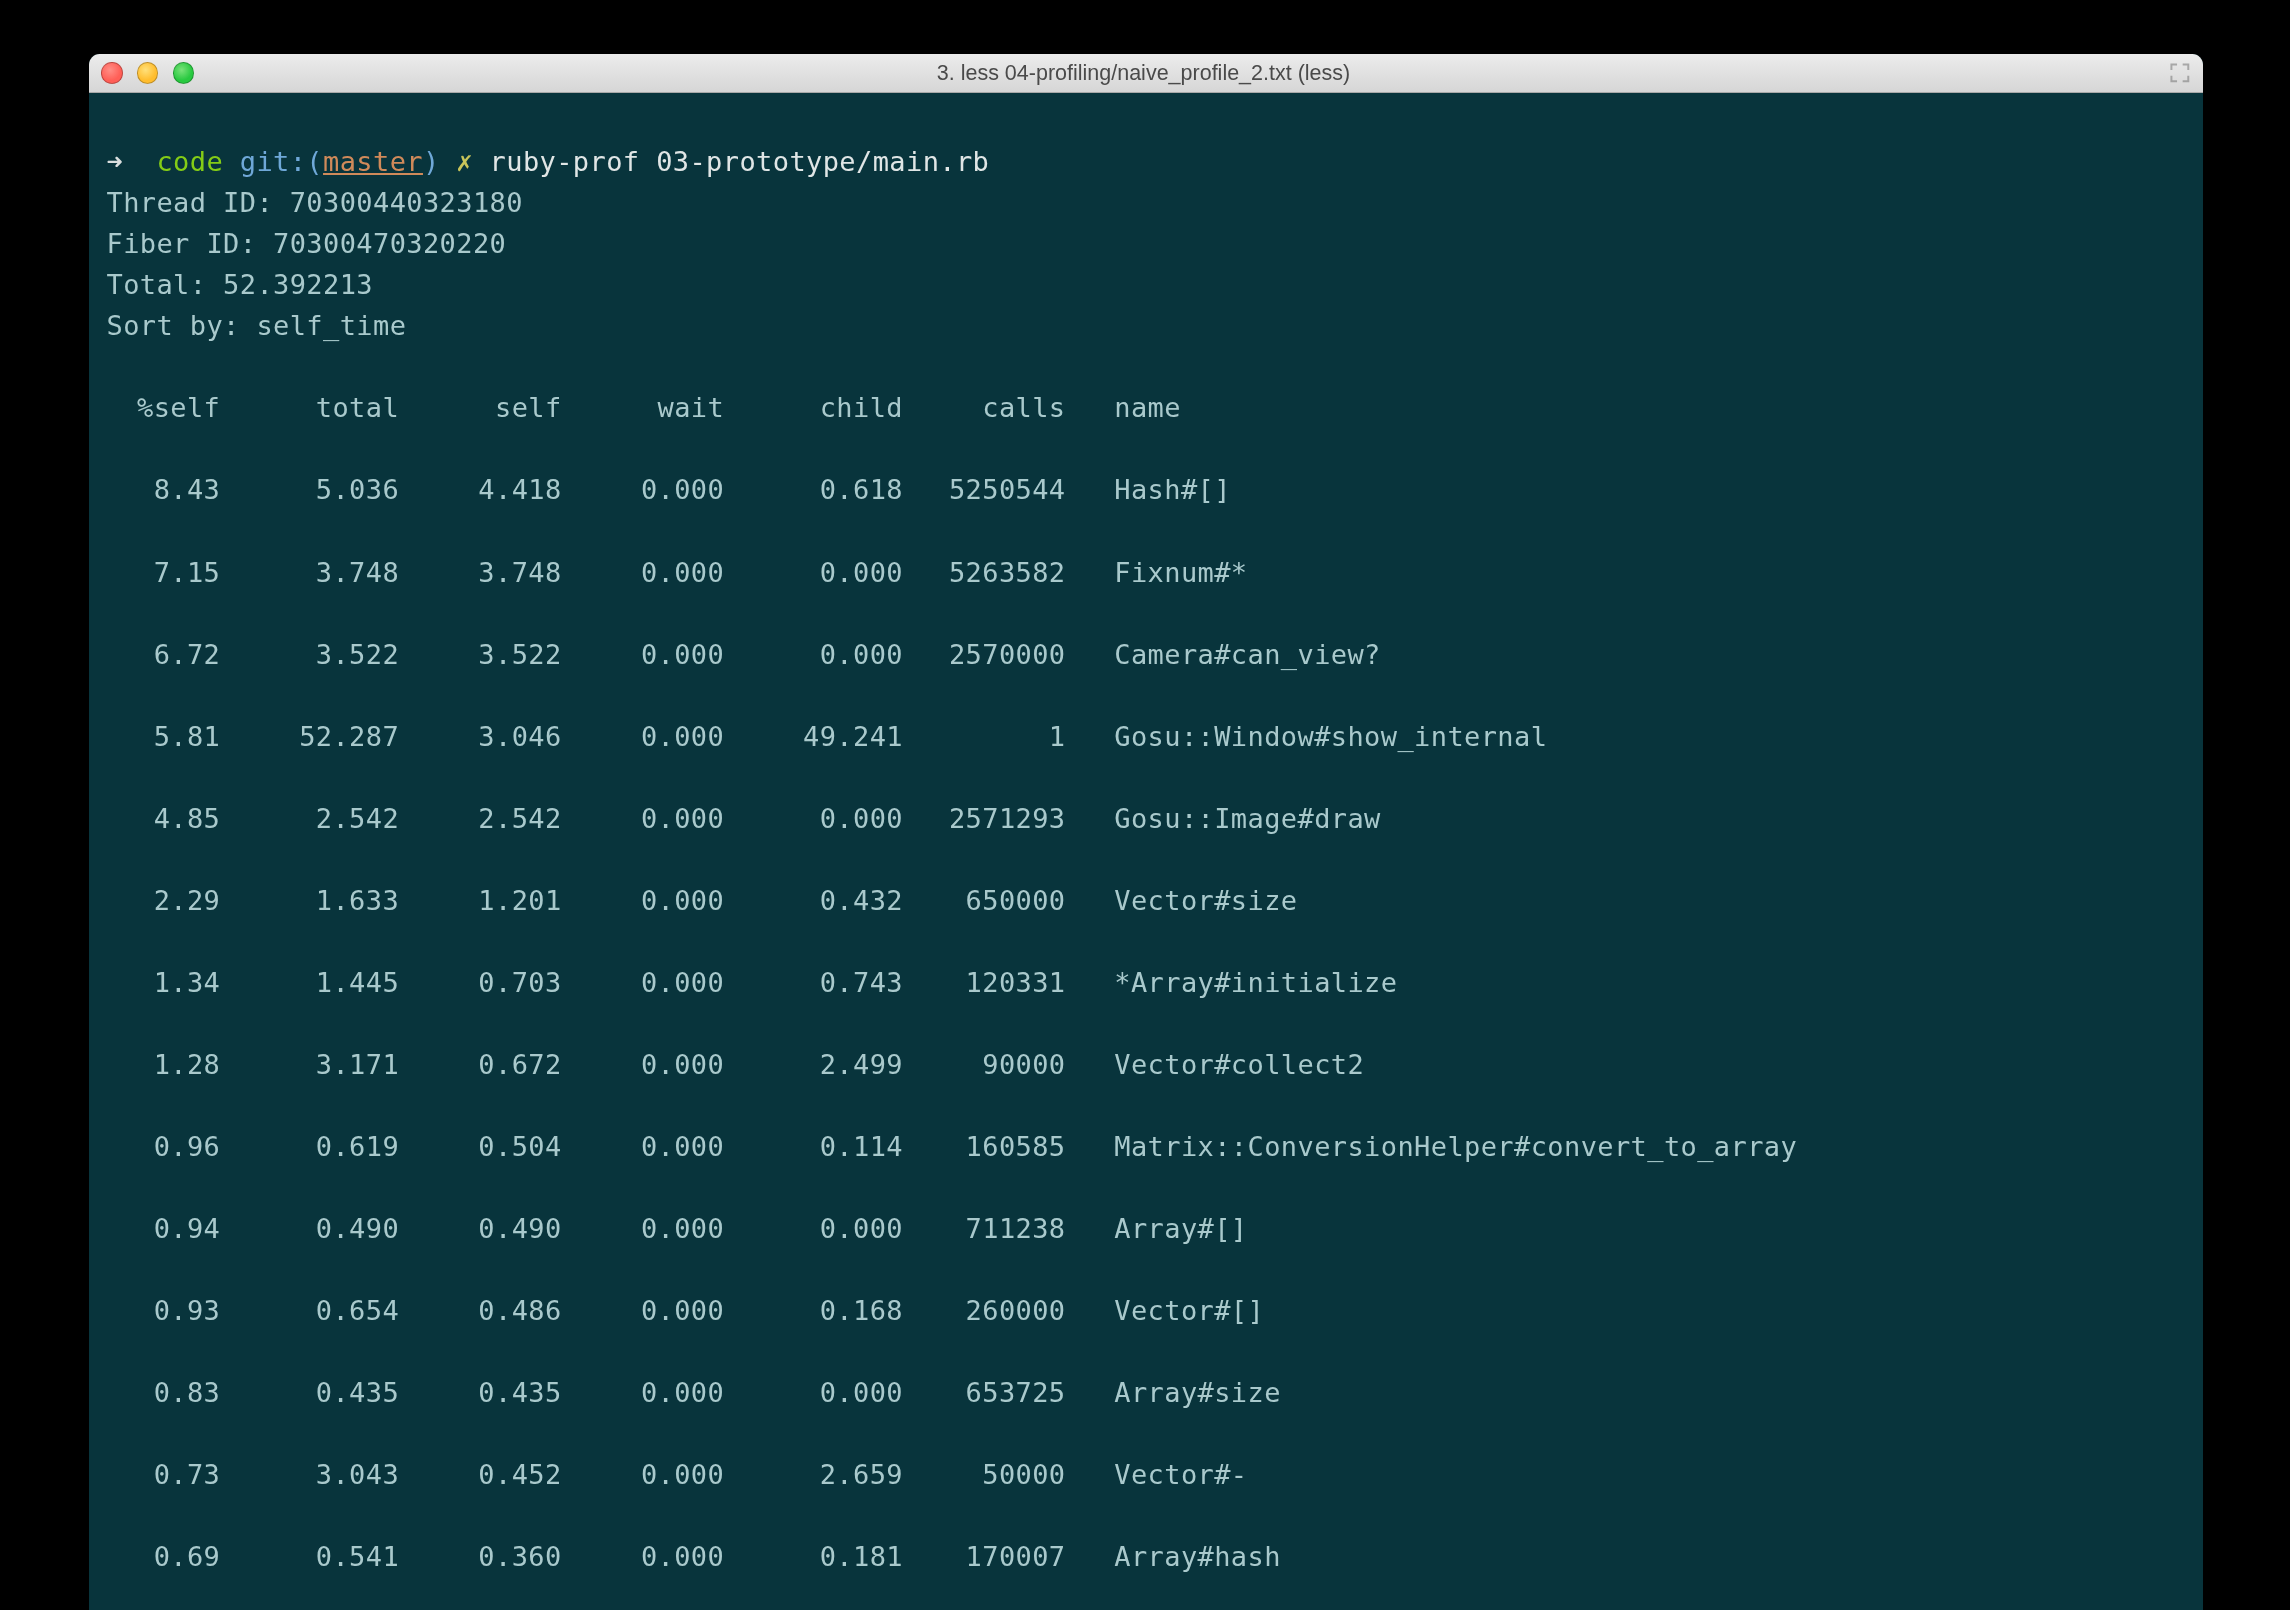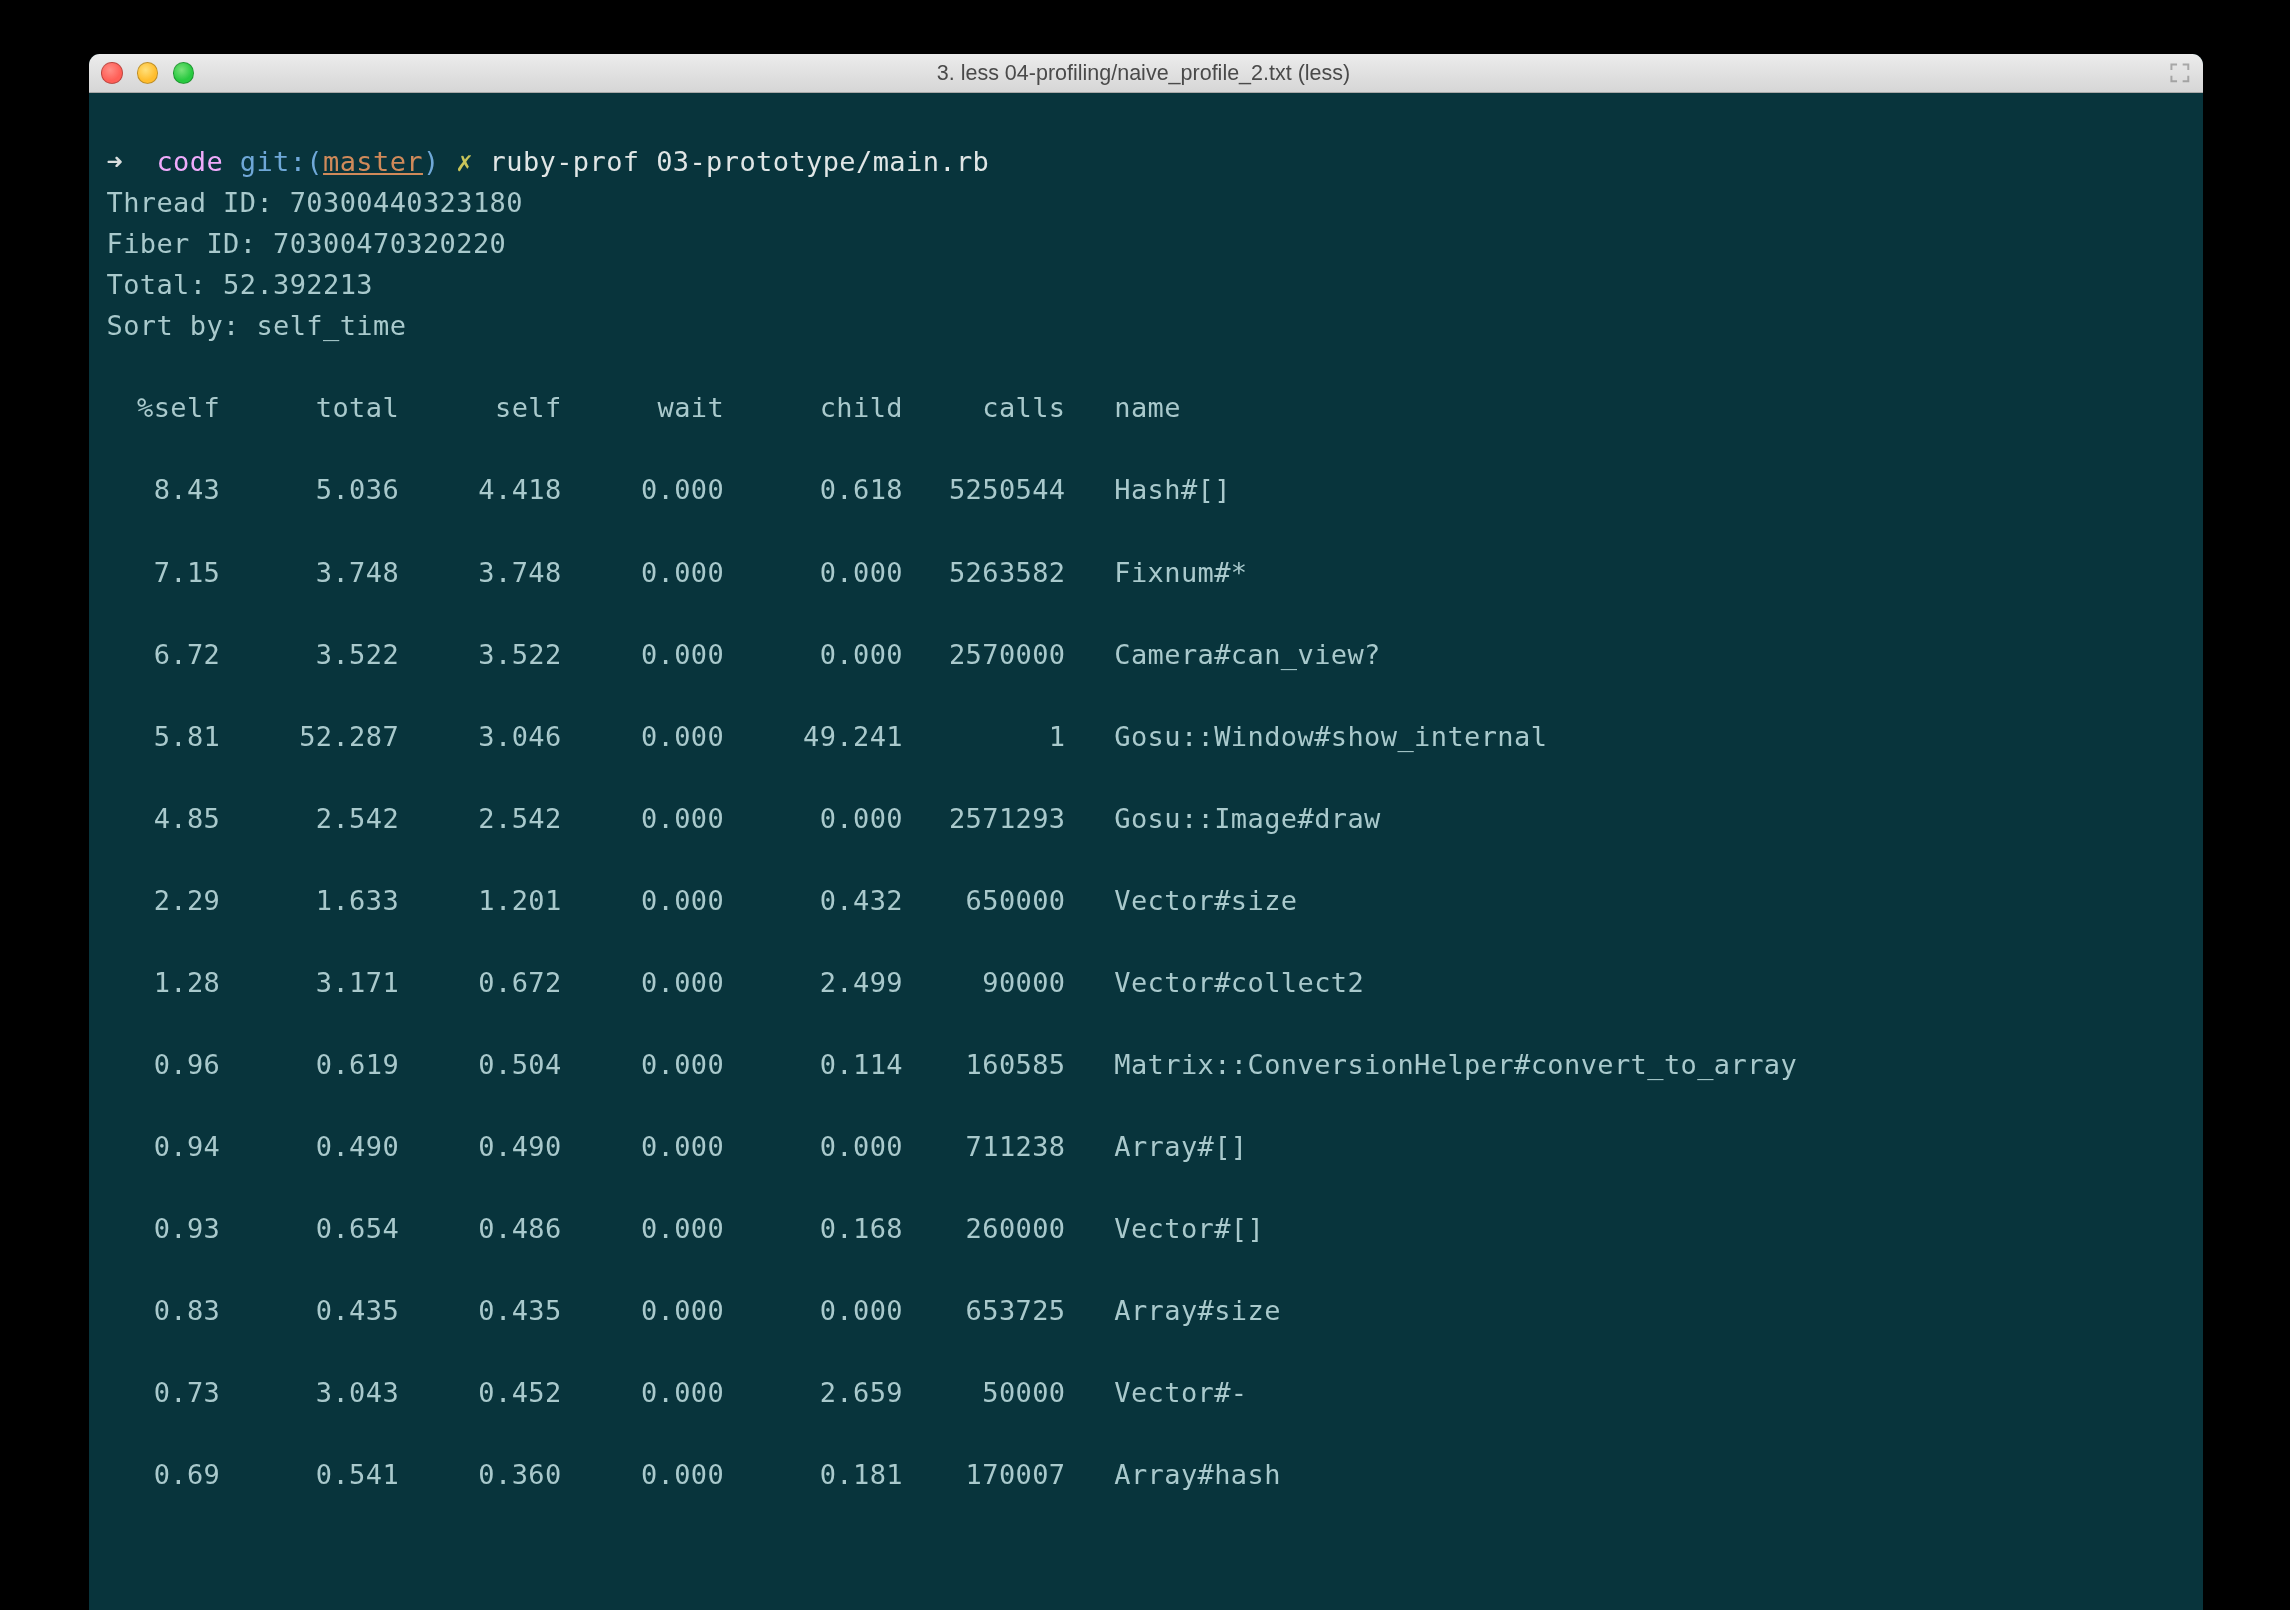--- a/index.html
+++ b/index.html
@@ -63,21 +63,21 @@
     color: #a9c9cc;
     font-size: 27px;
     line-height: 1.52;
     padding: 7.2px 18px 36px 18px;
     white-space: pre;
     letter-spacing: 0.4px;
     min-height: 1397px;
   }
   .prompt-line { color: #a9c9cc; }
   .arrow { color: #d9dede; font-weight: bold; }
-  .dir   { color: #f0abfc; }
+  .dir   { color: #84cc16; }
   .git   { color: #6fa8d8; }
   .branch{ color: #d08a5a; text-decoration: underline; }
   .sep   { color: #6fa8d8; }
   .dirty { color: #c9c55a; }
   .cmd   { color: #e0e6e6; }
   .row { display: block; }
   .pct   { display:inline-block; width: 7ch;  text-align:right; }
   .total { display:inline-block; width:11ch;  text-align:right; }
   .self  { display:inline-block; width:10ch;  text-align:right; }
   .wait  { display:inline-block; width:10ch;  text-align:right; }
@@ -117,20 +117,21 @@
 <span><span>Total:</span> <span>52.392213</span></span>
 <span><span>Sort by:</span> <span>self_time</span></span>
 
 <span class="row"><span class="hpct">%self</span><span class="htotal">total</span><span class="hself">self</span><span class="hwait">wait</span><span class="hchild">child</span><span class="hcalls">calls</span><span class="hname">name</span></span>
 <div id="rows"><span class="row"><span class="pct">8.43</span><span class="total">5.036</span><span class="self">4.418</span><span class="wait">0.000</span><span class="child">0.618</span><span class="calls">5250544</span><span class="name">Hash#[]</span></span>
 <span class="row"><span class="pct">7.15</span><span class="total">3.748</span><span class="self">3.748</span><span class="wait">0.000</span><span class="child">0.000</span><span class="calls">5263582</span><span class="name">Fixnum#*</span></span>
 <span class="row"><span class="pct">6.72</span><span class="total">3.522</span><span class="self">3.522</span><span class="wait">0.000</span><span class="child">0.000</span><span class="calls">2570000</span><span class="name">Camera#can_view?</span></span>
 <span class="row"><span class="pct">5.81</span><span class="total">52.287</span><span class="self">3.046</span><span class="wait">0.000</span><span class="child">49.241</span><span class="calls">1</span><span class="name">Gosu::Window#show_internal</span></span>
 <span class="row"><span class="pct">4.85</span><span class="total">2.542</span><span class="self">2.542</span><span class="wait">0.000</span><span class="child">0.000</span><span class="calls">2571293</span><span class="name">Gosu::Image#draw</span></span>
 <span class="row"><span class="pct">2.29</span><span class="total">1.633</span><span class="self">1.201</span><span class="wait">0.000</span><span class="child">0.432</span><span class="calls">650000</span><span class="name">Vector#size</span></span>
+<span class="row"><span class="pct">1.34</span><span class="total">1.445</span><span class="self">0.703</span><span class="wait">0.000</span><span class="child">0.743</span><span class="calls">120331</span><span class="name">*Array#initialize</span></span>
 <span class="row"><span class="pct">1.28</span><span class="total">3.171</span><span class="self">0.672</span><span class="wait">0.000</span><span class="child">2.499</span><span class="calls">90000</span><span class="name">Vector#collect2</span></span>
 <span class="row"><span class="pct">0.96</span><span class="total">0.619</span><span class="self">0.504</span><span class="wait">0.000</span><span class="child">0.114</span><span class="calls">160585</span><span class="name">Matrix::ConversionHelper#convert_to_array</span></span>
 <span class="row"><span class="pct">0.94</span><span class="total">0.490</span><span class="self">0.490</span><span class="wait">0.000</span><span class="child">0.000</span><span class="calls">711238</span><span class="name">Array#[]</span></span>
 <span class="row"><span class="pct">0.93</span><span class="total">0.654</span><span class="self">0.486</span><span class="wait">0.000</span><span class="child">0.168</span><span class="calls">260000</span><span class="name">Vector#[]</span></span>
 <span class="row"><span class="pct">0.83</span><span class="total">0.435</span><span class="self">0.435</span><span class="wait">0.000</span><span class="child">0.000</span><span class="calls">653725</span><span class="name">Array#size</span></span>
 <span class="row"><span class="pct">0.73</span><span class="total">3.043</span><span class="self">0.452</span><span class="wait">0.000</span><span class="child">2.659</span><span class="calls">50000</span><span class="name">Vector#-</span></span>
 <span class="row"><span class="pct">0.69</span><span class="total">0.541</span><span class="self">0.360</span><span class="wait">0.000</span><span class="child">0.181</span><span class="calls">170007</span><span class="name">Array#hash</span></span>
 
 
 

